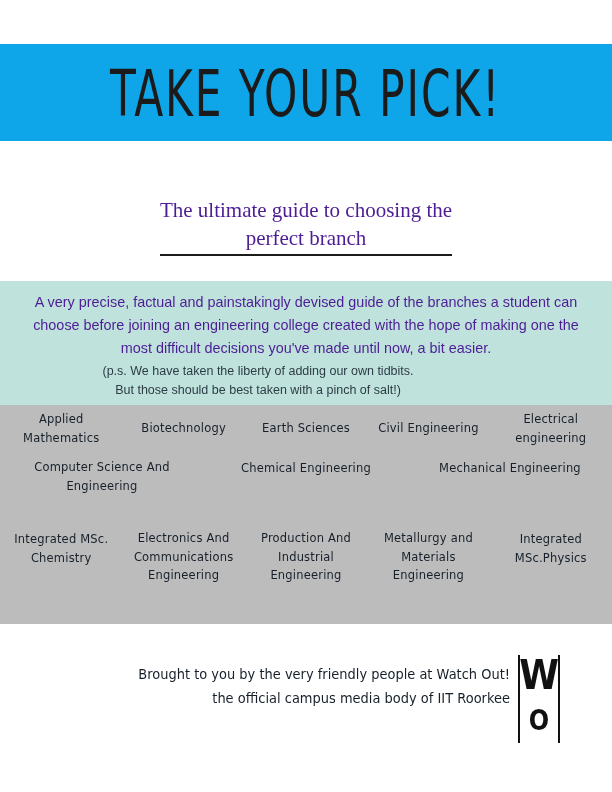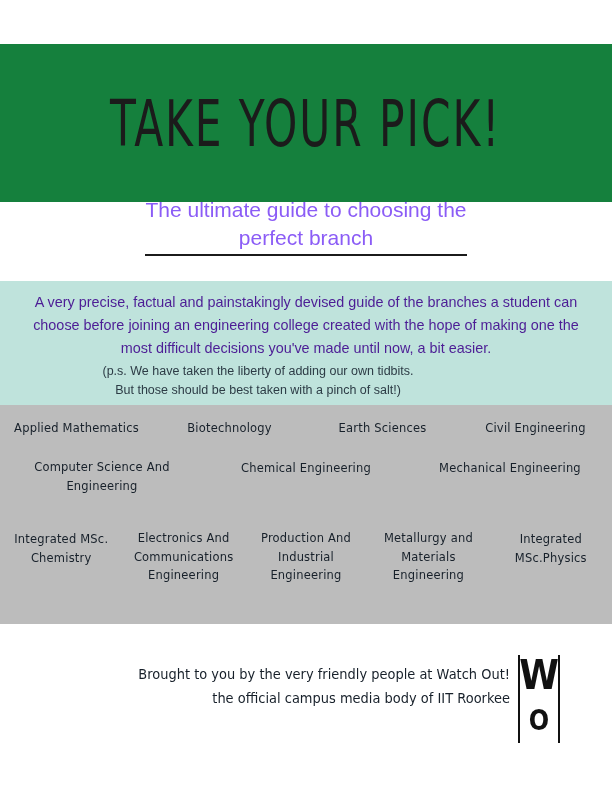--- a/index.html
+++ b/index.html
@@ -19,22 +19,22 @@
     height: 792px;
     background: #ffffff;
   }
 
   
   .banner {
     position: absolute;
     left: 0;
     top: 44px;
     width: 612px;
-    height: 158px;
-    background: #15803d;
+    height: 97px;
+    background: #0ea5e9;
     display: flex;
     align-items: center;
     justify-content: center;
   }
   .banner-title {
     font-family: "DejaVu Sans", sans-serif;
     font-size: 48px;
     letter-spacing: 2px;
     color: #1b1b1b;
     font-weight: 400;
@@ -47,24 +47,24 @@
   
   .subtitle-wrap {
     position: absolute;
     left: 0;
     top: 196px;
     width: 612px;
     text-align: center;
   }
   .subtitle {
     display: inline-block;
-    font-family: Liberation Sans, sans-serif;
+    font-family: Liberation Serif, serif;
     font-size: 21px;
     line-height: 1.35;
-    color: #8b5cf6;
+    color: #4c1d95;
     border-bottom: 2px solid #1b1b1b;
     padding-bottom: 1px;
     max-width: 430px;
   }
   .subtitle .l1 { display: block; }
   .subtitle .l2 { display: block; }
 
   
   .desc-band {
     position: absolute;
@@ -220,20 +220,23 @@
         </div>
       <div class="cell">
           <span>Biotechnology</span>
         </div>
       <div class="cell">
           <span>Earth Sciences</span>
         </div>
       <div class="cell">
           <span>Civil Engineering</span>
         </div>
+      <div class="cell">
+          <span>Electrical engineering</span>
+        </div>
     </div>
     <div class="grid-row r2">
       <div class="cell">
           <span>Computer Science And Engineering</span>
         </div>
       <div class="cell">
           <span>Chemical Engineering</span>
         </div>
       <div class="cell">
           <span>Mechanical Engineering</span>

